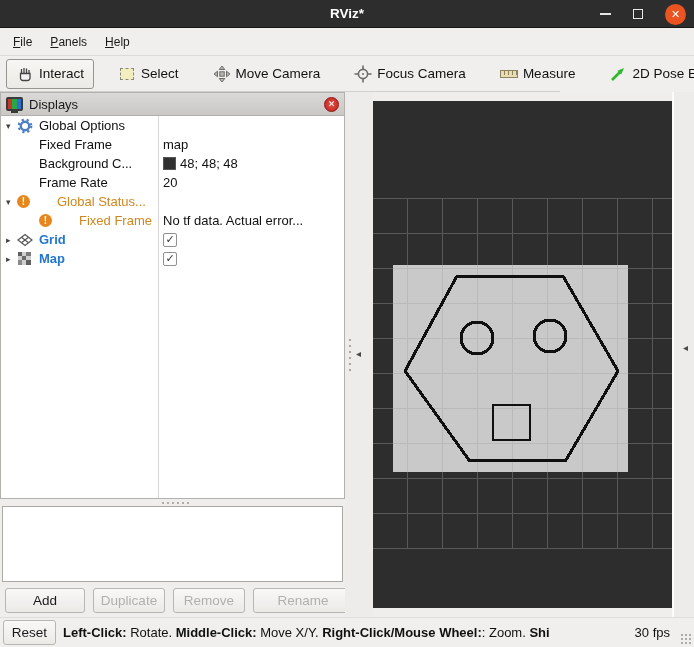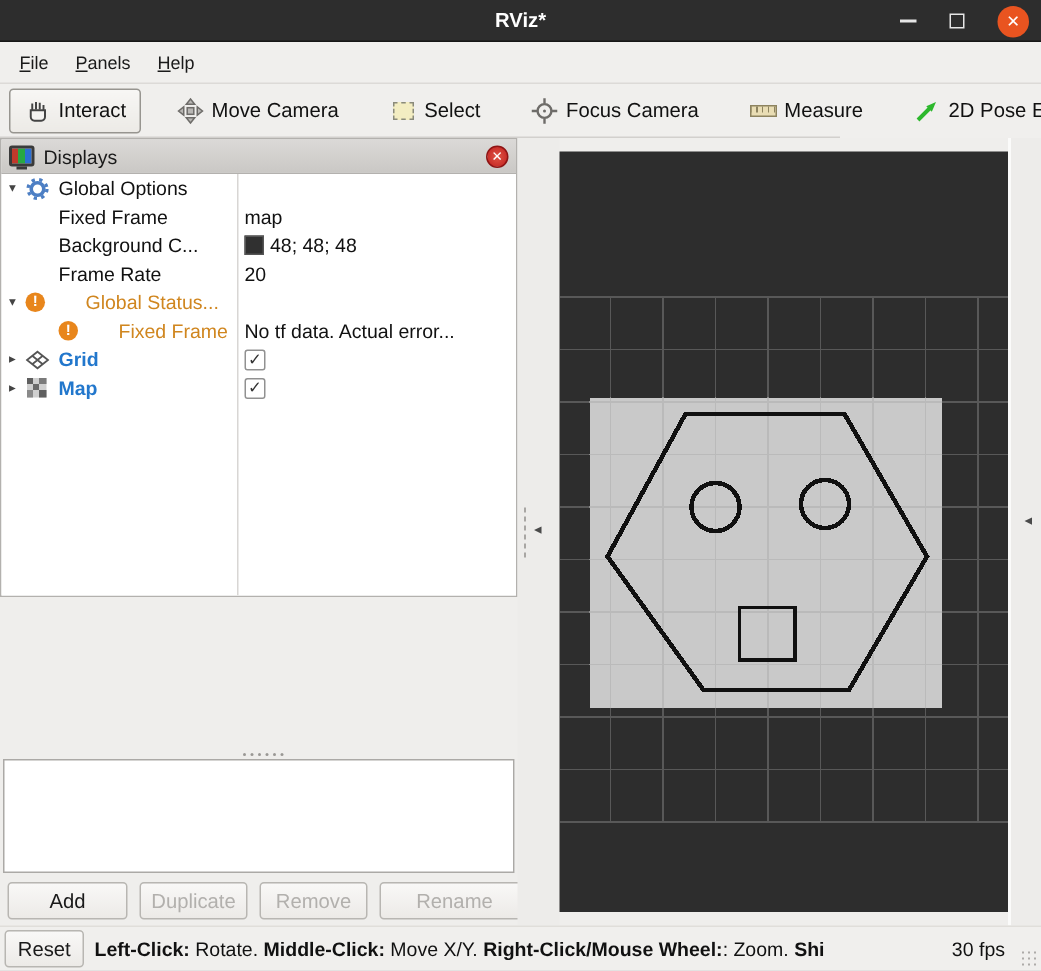--- a/index.html
+++ b/index.html
@@ -33,21 +33,21 @@
   .tool.active{border:1px solid #979590;background:linear-gradient(#f7f6f4,#eceae6);}
   .tool .ic{display:inline-flex;align-items:center;justify-content:center;width:18px;height:18px;}
   .sel-box{width:14px;height:12px;background:#f3edc2;border:1px dashed #8a8a7a;}
   .ruler-box{width:19px;height:8px;background:#e9ddb4;border:1px solid #8d835f;
     background-image:repeating-linear-gradient(90deg,transparent 0 3px,#8d835f 3px 4px);
     background-size:100% 4px;background-repeat:no-repeat;background-position:0 0;}
 
   
   .main{position:absolute;left:0;top:92px;width:694px;height:525px;background:#efeeec;}
 
-  .displays-panel{position:absolute;left:0;top:0;width:345px;height:306px;
+  .displays-panel{position:absolute;left:0;top:0;width:345px;height:407px;
     border:1px solid #b3b1ae;background:#fff;}
   .panel-header{position:absolute;left:0;top:0;right:0;height:23px;
     background:linear-gradient(#dbd9d7,#cac8c5);border-bottom:1px solid #b3b1ae;
     display:flex;align-items:center;padding:0 5px;}
   .panel-header .ph-title{font-size:13px;color:#1a1a1a;margin-left:6px;flex:1;}
   .monitor-ic{width:17px;height:14px;border:2px solid #3a3a3a;border-radius:2px;position:relative;
     background:linear-gradient(90deg,#c0392b 0 33%,#27a844 33% 66%,#2b6fd4 66%);}
   .monitor-ic:after{content:"";position:absolute;left:3px;bottom:-4px;width:7px;height:2px;background:#3a3a3a;}
   .panel-close{width:15px;height:15px;border-radius:50%;background:radial-gradient(#e05545,#c01f1f);
     border:1px solid #8e1414;color:#fff;font-size:9px;font-weight:bold;
@@ -131,35 +131,35 @@
           <span class="ic">
             <svg width="18" height="18" viewBox="0 0 18 18">
               <path d="M5.5 9 V4 M8 8 V3 M10.5 8 V3.5 M13 9 V5" stroke="#444" stroke-width="1.3" fill="none"></path>
               <path d="M4.5 8.5 h9.5 v4.5 a2.5 2.5 0 0 1 -2.5 2.5 h-4.5 a2.5 2.5 0 0 1 -2.5 -2.5 z" fill="#f4f3f1" stroke="#444" stroke-width="1.3"></path>
             </svg>
           </span>
           <span class="tool-label">Interact</span>
         </div>
         <div class="tool">
           <span class="ic">
+            <span class="sel-box"></span>
+          </span>
+          <span class="tool-label">Select</span>
+        </div>
+        <div class="tool">
+          <span class="ic">
             <svg width="18" height="18" viewBox="0 0 18 18" fill="#b9b7b4" stroke="#6e6c69" stroke-width="1">
               <polygon points="9,1 6.2,4.5 11.8,4.5"></polygon>
               <polygon points="9,17 6.2,13.5 11.8,13.5"></polygon>
               <polygon points="1,9 4.5,6.2 4.5,11.8"></polygon>
               <polygon points="17,9 13.5,6.2 13.5,11.8"></polygon>
               <rect x="6.8" y="6.8" width="4.4" height="4.4"></rect>
             </svg>
           </span>
           <span class="tool-label">Move Camera</span>
-        </div>
-        <div class="tool">
-          <span class="ic">
-            <span class="sel-box"></span>
-          </span>
-          <span class="tool-label">Select</span>
         </div>
         <div class="tool">
           <span class="ic">
             <svg width="18" height="18" viewBox="0 0 18 18" stroke="#6e6c69" stroke-width="1.6" fill="none">
               <circle cx="9" cy="9" r="4.6"></circle>
               <path d="M9 0.5 V4 M9 14 V17.5 M0.5 9 H4 M14 9 H17.5"></path>
               <circle cx="9" cy="9" r="1" fill="#6e6c69" stroke="none"></circle>
             </svg>
           </span>
           <span class="tool-label">Focus Camera</span>

